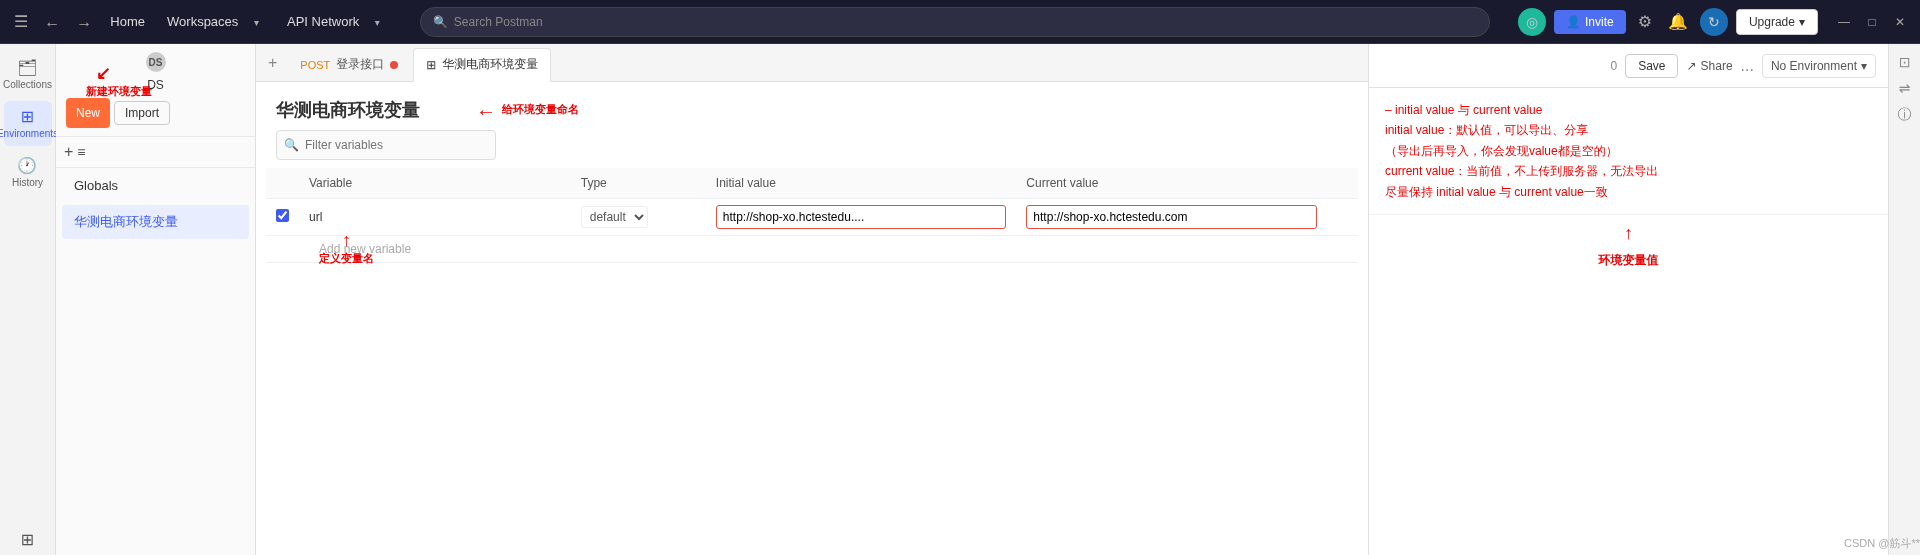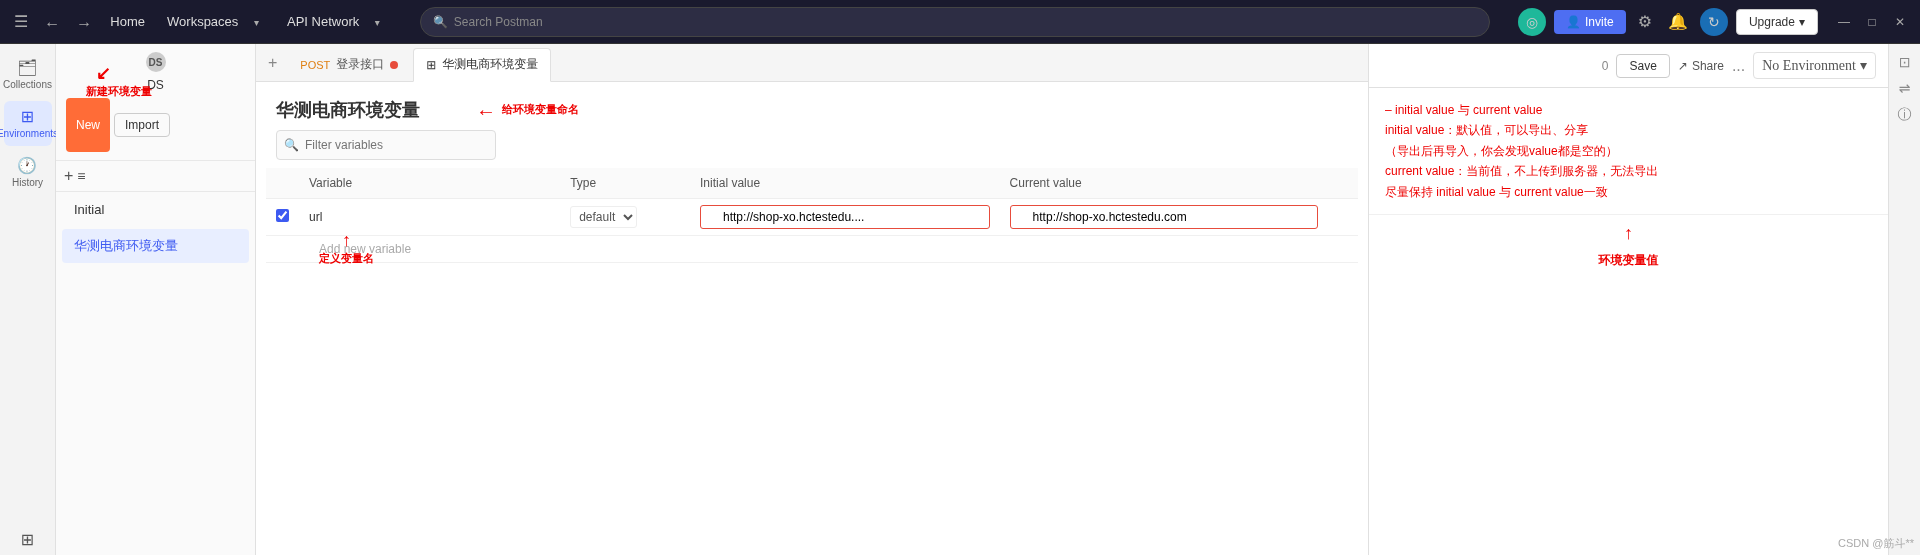--- a/index.html
+++ b/index.html
@@ -58,21 +58,21 @@
     .sidebar-icon-item.active .icon { color: #3d5af1; }
     .sidebar-spacer { flex: 1; }
 
     
     .sidebar-panel {
       width: 200px; background: #fafafa; border-right: 1px solid #e0e0e0;
       display: flex; flex-direction: column;
     }
     .new-btn {
       background: #ff6c37; color: white; border: none; border-radius: 4px;
-      padding: 20px 10px; font-size: 12px; cursor: pointer;
+      padding: 8px 10px; font-size: 12px; cursor: pointer;
     }
     .import-btn {
       background: none; border: 1px solid #ccc; border-radius: 4px;
       padding: 4px 10px; font-size: 12px; cursor: pointer; color: #333;
     }
     .sidebar-list-item {
       padding: 8px 12px; font-size: 13px; color: #333; cursor: pointer;
       border-radius: 4px; margin: 2px 6px;
     }
     .sidebar-list-item.active { background: #e8eeff; color: #3d5af1; }
@@ -117,35 +117,35 @@
     .checkbox-cell { width: 30px; }
     .checkbox-cell input[type=checkbox] { accent-color: #3d5af1; }
     .variable-input {
       border: none; background: transparent; font-size: 12px; color: #333;
       width: 100%; outline: none;
     }
     .select-type {
       border: 1px solid #eee; border-radius: 3px; font-size: 12px; color: #555;
       background: #fff; padding: 2px 4px; cursor: pointer;
     }
-    .value-cell { border: 1px solid #e74c3c; border-radius: 3px; padding: 4px 22px; min-width: 180px; }
+    .value-cell { border: 1px solid #e74c3c; border-radius: 3px; padding: 4px 6px; min-width: 180px; }
     .add-variable { color: #aaa; font-size: 12px; padding: 6px 10px; cursor: pointer; }
 
     
     .right-panel {
       width: 520px; background: #fff; border-left: 1px solid #e0e0e0;
       display: flex; flex-direction: column;
     }
     .right-panel-toolbar {
       display: flex; align-items: center; justify-content: flex-end;
       padding: 6px 12px; border-bottom: 1px solid #e0e0e0; gap: 8px; height: 44px;
     }
     .env-selector {
-      display: flex; align-items: center; gap: 4px; font-size: 14px; color: #555;
-      border: 1px solid #e0e0e0; border-radius: 4px; padding: 4px 8px; cursor: pointer; font-family: Liberation Serif, serif;
+      display: flex; align-items: center; gap: 4px; font-size: 12px; color: #555;
+      border: 1px solid #e0e0e0; border-radius: 4px; padding: 4px 8px; cursor: pointer;
     }
     .save-btn-main {
       background: #fff; border: 1px solid #ccc; border-radius: 4px;
       padding: 4px 12px; font-size: 12px; cursor: pointer; color: #333;
     }
     .share-btn {
       background: none; border: none; color: #555; font-size: 12px; cursor: pointer;
       display: flex; align-items: center; gap: 4px;
     }
     .more-btn { color: #888; cursor: pointer; font-size: 16px; }
@@ -153,21 +153,21 @@
     
     .right-annotations {
       padding: 12px 16px;
       color: #e00;
       font-size: 12px;
       line-height: 1.7;
       border-bottom: 1px solid #f0f0f0;
     }
 
     .csdn-watermark {
-      position: absolute; bottom: 4px; right: 6px;
+      position: absolute; bottom: 4px; right: 0;
       font-size: 11px; color: #aaa;
     }
 
     
     .far-right-icons {
       width: 32px; background: #f3f3f3; border-left: 1px solid #e0e0e0;
       display: flex; flex-direction: column; align-items: center; padding-top: 10px; gap: 10px;
     }
     .far-right-icon { font-size: 14px; color: #888; cursor: pointer; }
   </style>
@@ -251,21 +251,21 @@
         <button class="new-btn">New</button>
         <button class="import-btn">Import</button>
       </div>
     </div>
 
     <div style="display:flex; align-items:center; padding:6px 8px; gap:4px; border-bottom:1px solid #e8e8e8;">
       <button class="action-btn" style="background:none;border:none;cursor:pointer;color:#555;font-size:16px;">+</button>
       <button class="action-btn" style="background:none;border:none;cursor:pointer;color:#555;font-size:14px;">≡</button>
     </div>
 
-    <div class="sidebar-list-item">Initial</div>
+    <div class="sidebar-list-item">Globals</div>
     <div class="sidebar-list-item active">华测电商环境变量</div>
   </div>
 
   <div class="main-content">
 
     <div class="tabs-bar">
       <span class="tab-plus">+</span>
       <div class="tab">
         <span class="method">POST</span>
         <span>登录接口</span>

